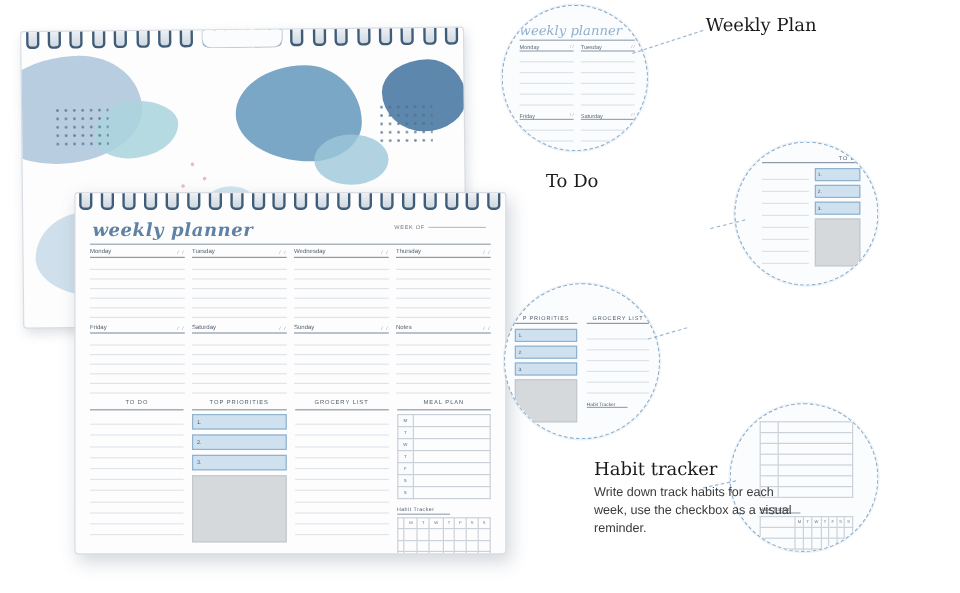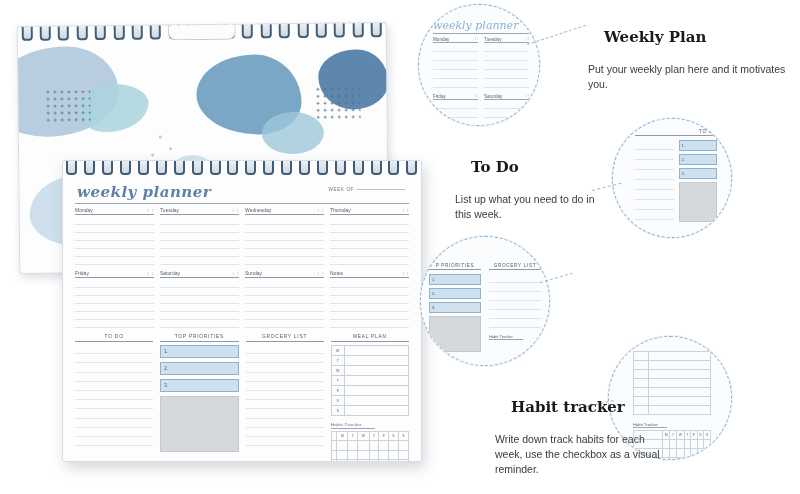--- a/index.html
+++ b/index.html
@@ -237,23 +237,23 @@
     overflow: hidden;
     box-shadow: 0 0 0 1px rgba(200,215,230,.35);
   }
   .callout-line {
     position: absolute;
     border-top: 1px dashed #9fb9d2;
   }
   .note-title {
     font-family: "DejaVu Serif", serif;
     font-size: 15px;
-    font-weight: bold;
+    font-weight: normal;
     color: #1a1a1a;
-    margin: 16px;
+    margin: 0;
     white-space: nowrap;
   }
   .note-body {
     font-size: 10.5px;
     line-height: 15px;
     color: #3a3a3a;
     margin: 3px 0 0 0;
   }
 
   
@@ -680,21 +680,20 @@
             <div class="mini-rule" style="height:8px;"></div>
           </div>
       </div>
     </div>
   </div>
 </div>
 <div class="callout-line" style="left:527px; top:44px; width:62px; transform:rotate(-18deg); transform-origin:left center;"></div>
 
 <div style="position:absolute; left:588px; top:12px; width:200px;">
   <h2 class="note-title">Weekly Plan</h2>
-  <p class="note-body">Put your weekly plan here and it motivates you.</p>
 </div>
 
 <div class="callout-circle" style="left:612px; top:118px; width:118px; height:118px;">
   <div class="mini" style="left:22px; top:10px; width:82px;">
     <div class="mini-box-head" style="text-align:right; border:none; border-bottom:1px solid #8e9aa7;">TO DO</div>
     <div style="display:grid; grid-template-columns:1fr 1fr; gap:0 5px; margin-top:4px;">
       <div>
         <div class="mini-rule" style="height:9px;"></div>
           <div class="mini-rule" style="height:9px;"></div>
           <div class="mini-rule" style="height:9px;"></div>
@@ -710,21 +709,20 @@
         <div class="mini-prio">3.</div>
         <div class="mini-grey" style="height:38px;"></div>
       </div>
     </div>
   </div>
 </div>
 <div class="callout-line" style="left:592px; top:190px; width:30px; transform:rotate(-14deg); transform-origin:left center;"></div>
 
 <div style="position:absolute; left:455px; top:142px; width:150px;">
   <h2 class="note-title">To Do</h2>
-  <p class="note-body">List up what you need to do in this week.</p>
 </div>
 
 <div class="callout-circle" style="left:420px; top:236px; width:128px; height:128px;">
   <div class="mini" style="left:8px; top:26px; width:112px;">
     <div style="display:grid; grid-template-columns:1fr 1fr; gap:0 8px;">
       <div>
         <div class="mini-box-head">P PRIORITIES</div>
         <div style="margin-top:4px;">
           <div class="mini-prio">1.</div>
           <div class="mini-prio">2.</div>

